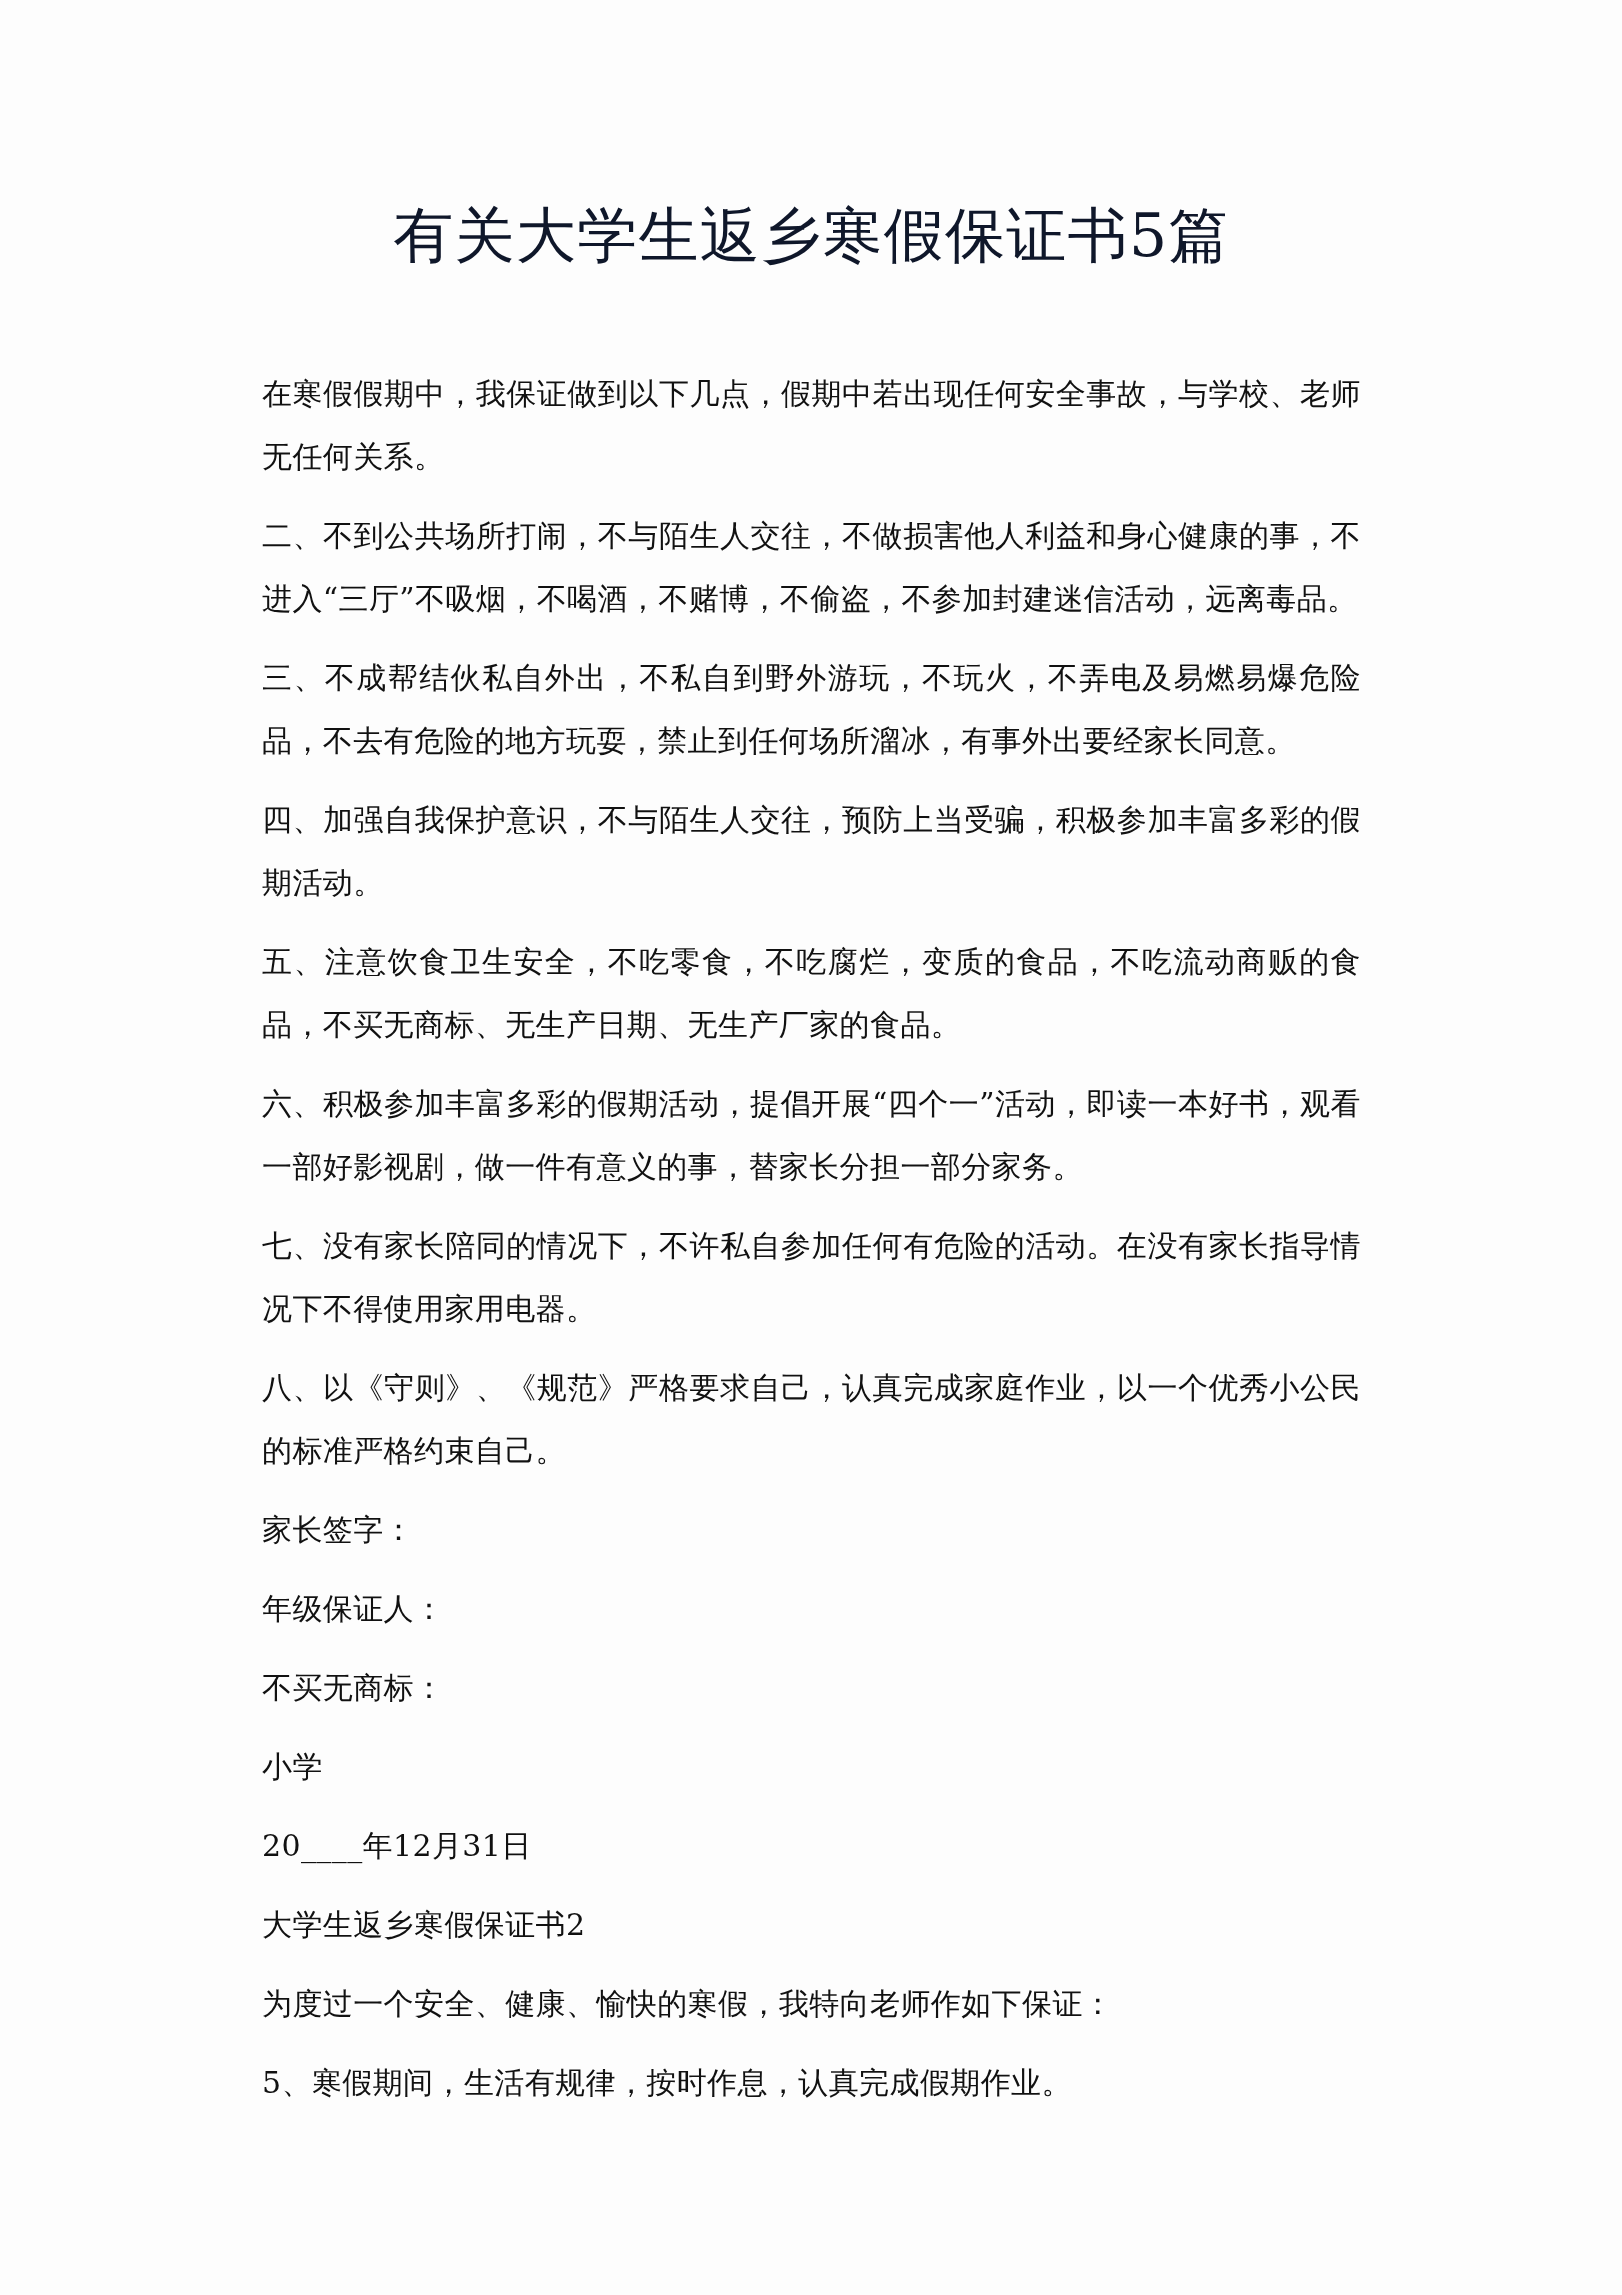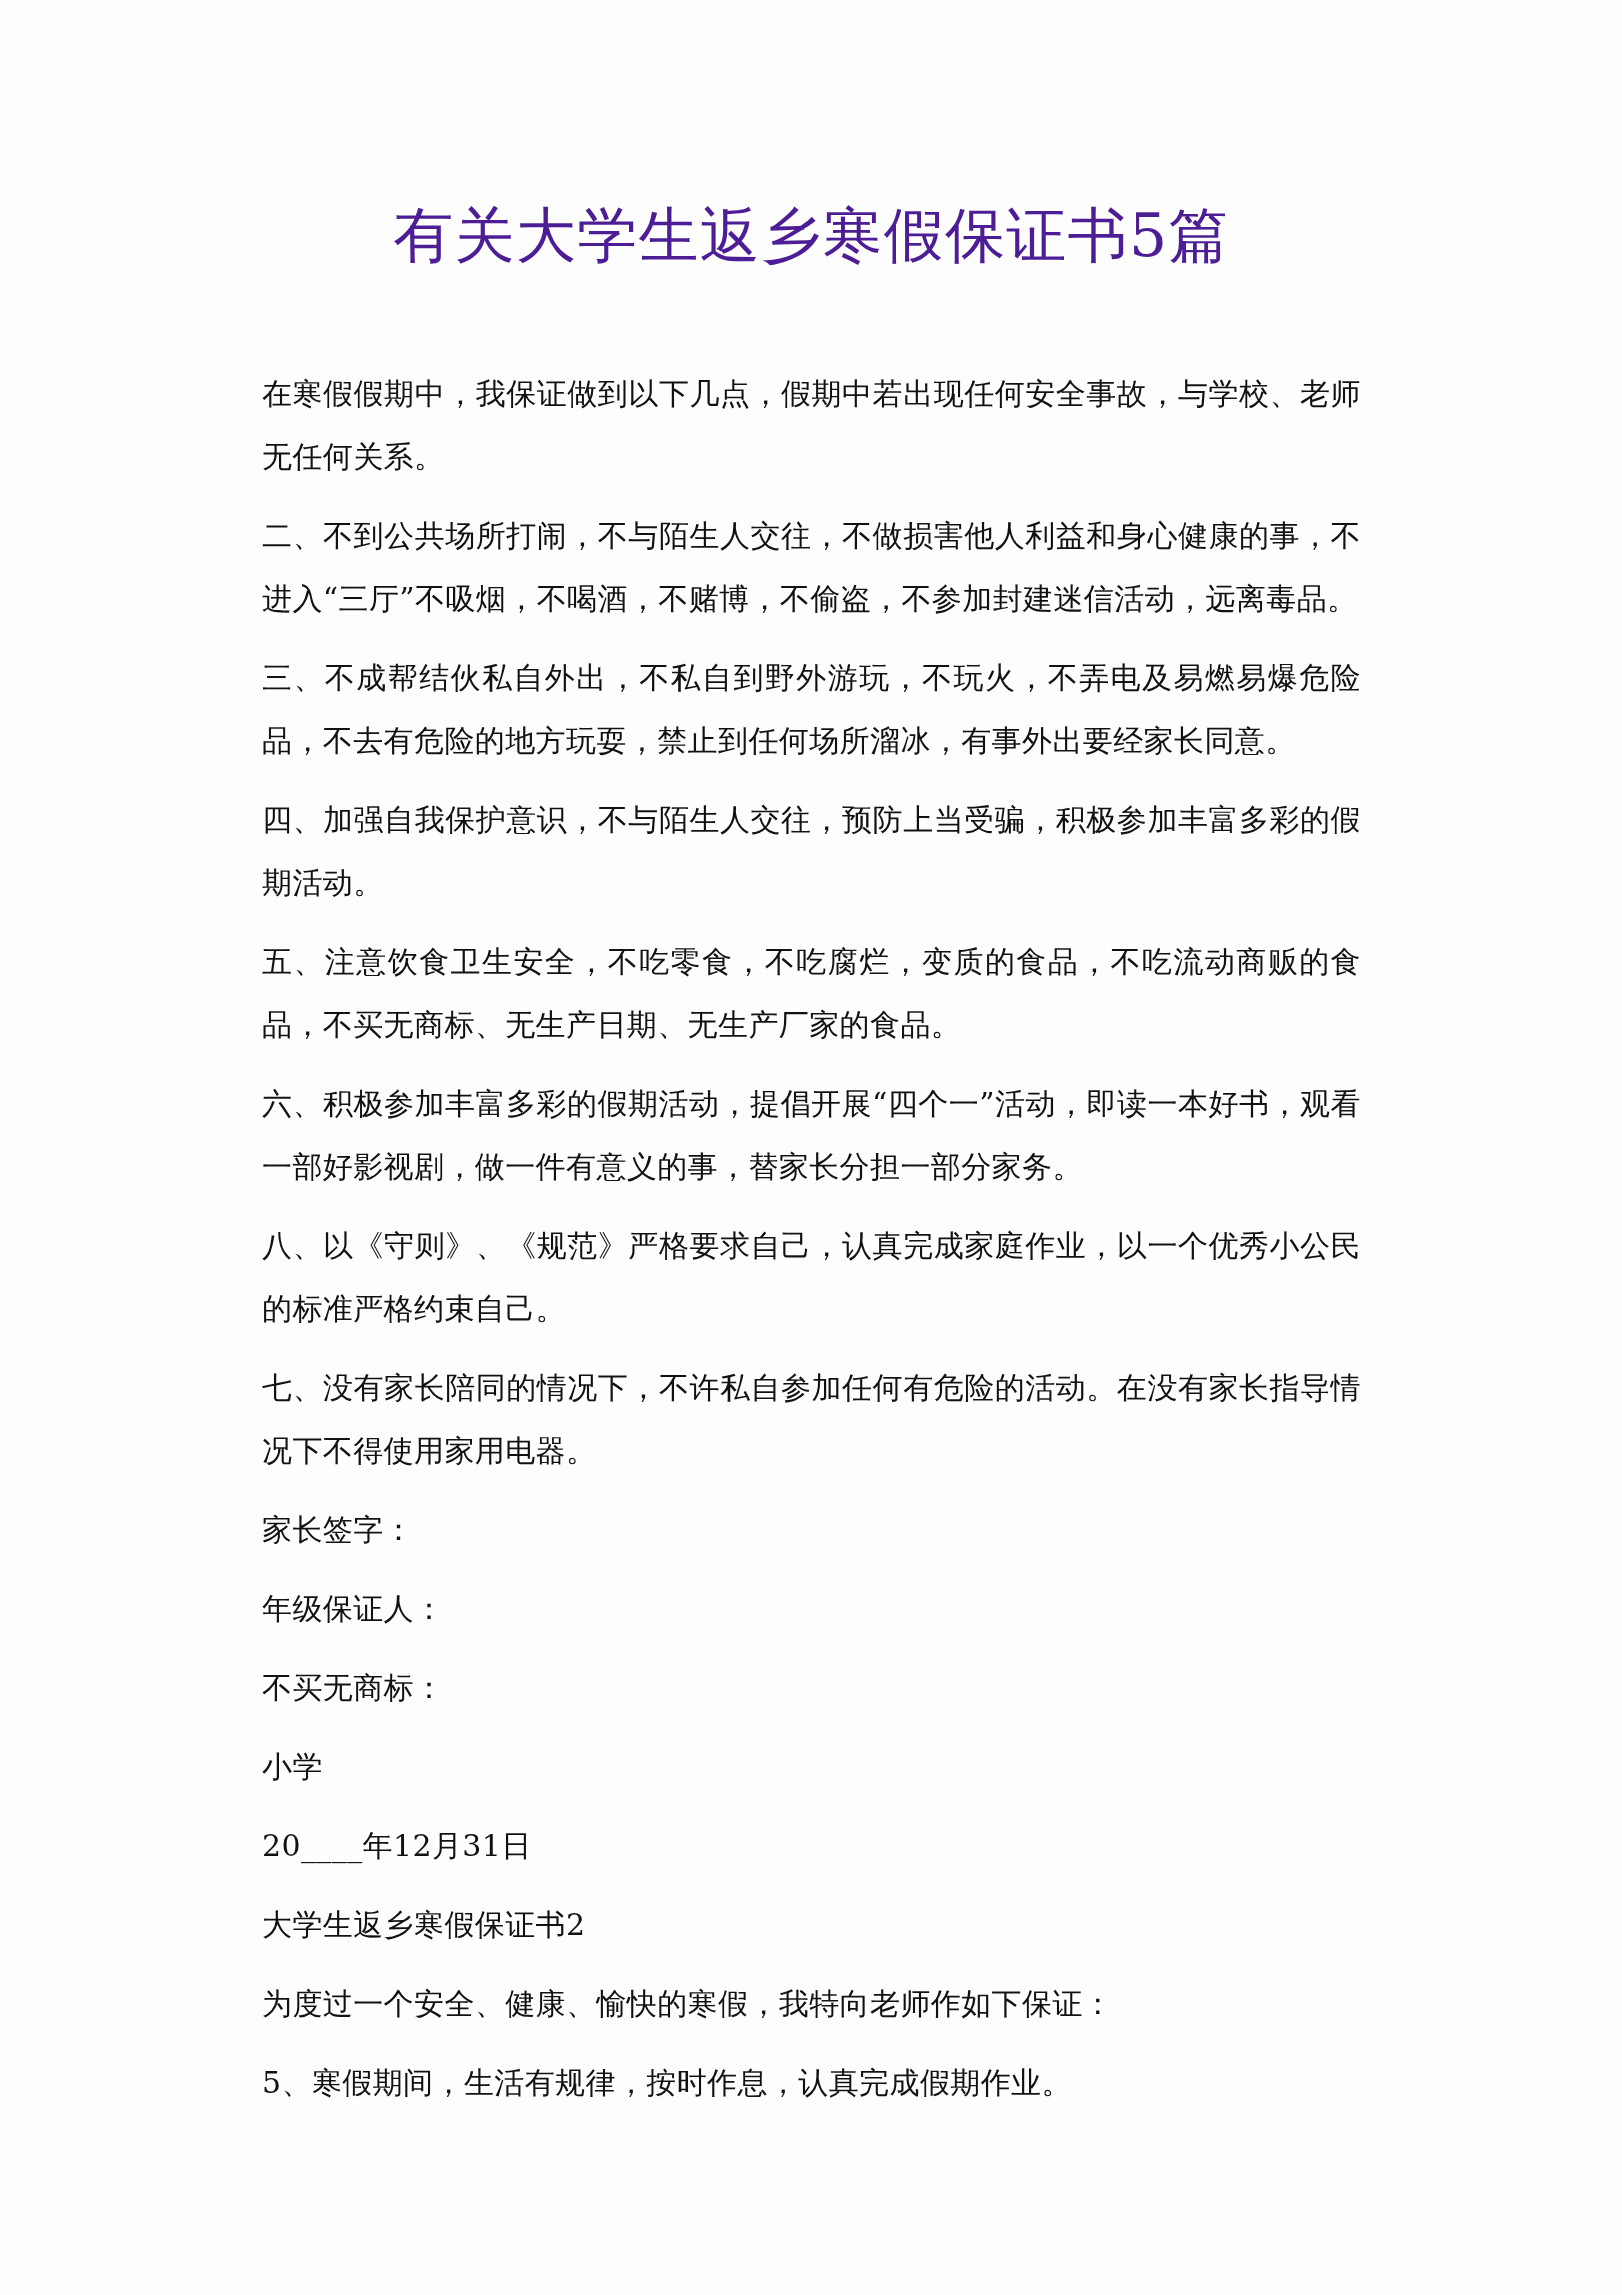--- a/index.html
+++ b/index.html
@@ -25,21 +25,21 @@
     }
     .title {
       position: absolute;
       top: 196px;
       left: 0;
       width: 1623px;
       text-align: center;
       font-size: 60px;
       line-height: 79px;
       letter-spacing: 1.3px;
-      color: #4c1d95;
+      color: #0f172a;
       margin: 0;
       font-weight: normal;
     }
     .body {
       position: absolute;
       left: 246px;
       top: 346px;
       width: 1131px;
     }
     .para {
@@ -58,22 +58,22 @@
 <div class="page">
   <h1 class="title">有关大学生返乡寒假保证书5篇</h1>
 
   <div class="body">
     <p class="para">在寒假假期中，我保证做到以下几点，假期中若出现任何安全事故，与学校、老师无任何关系。</p>
     <p class="para">二、不到公共场所打闹，不与陌生人交往，不做损害他人利益和身心健康的事，不进入“三厅”不吸烟，不喝酒，不赌博，不偷盗，不参加封建迷信活动，远离毒品。</p>
     <p class="para">三、不成帮结伙私自外出，不私自到野外游玩，不玩火，不弄电及易燃易爆危险品，不去有危险的地方玩耍，禁止到任何场所溜冰，有事外出要经家长同意。</p>
     <p class="para">四、加强自我保护意识，不与陌生人交往，预防上当受骗，积极参加丰富多彩的假期活动。</p>
     <p class="para">五、注意饮食卫生安全，不吃零食，不吃腐烂，变质的食品，不吃流动商贩的食品，不买无商标、无生产日期、无生产厂家的食品。</p>
     <p class="para">六、积极参加丰富多彩的假期活动，提倡开展“四个一”活动，即读一本好书，观看一部好影视剧，做一件有意义的事，替家长分担一部分家务。</p>
+    <p class="para">七、没有家长陪同的情况下，不许私自参加任何有危险的活动。在没有家长指导情况下不得使用家用电器。</p>
     <p class="para">八、以《守则》、《规范》严格要求自己，认真完成家庭作业，以一个优秀小公民的标准严格约束自己。</p>
-    <p class="para">七、没有家长陪同的情况下，不许私自参加任何有危险的活动。在没有家长指导情况下不得使用家用电器。</p>
     <p class="para">家长签字：</p>
     <p class="para">年级保证人：</p>
     <p class="para">不买无商标：</p>
     <p class="para">小学</p>
     <p class="para">20____年12月31日</p>
     <p class="para">大学生返乡寒假保证书2</p>
     <p class="para">为度过一个安全、健康、愉快的寒假，我特向老师作如下保证：</p>
     <p class="para">5、寒假期间，生活有规律，按时作息，认真完成假期作业。</p>
   </div>
 </div>

